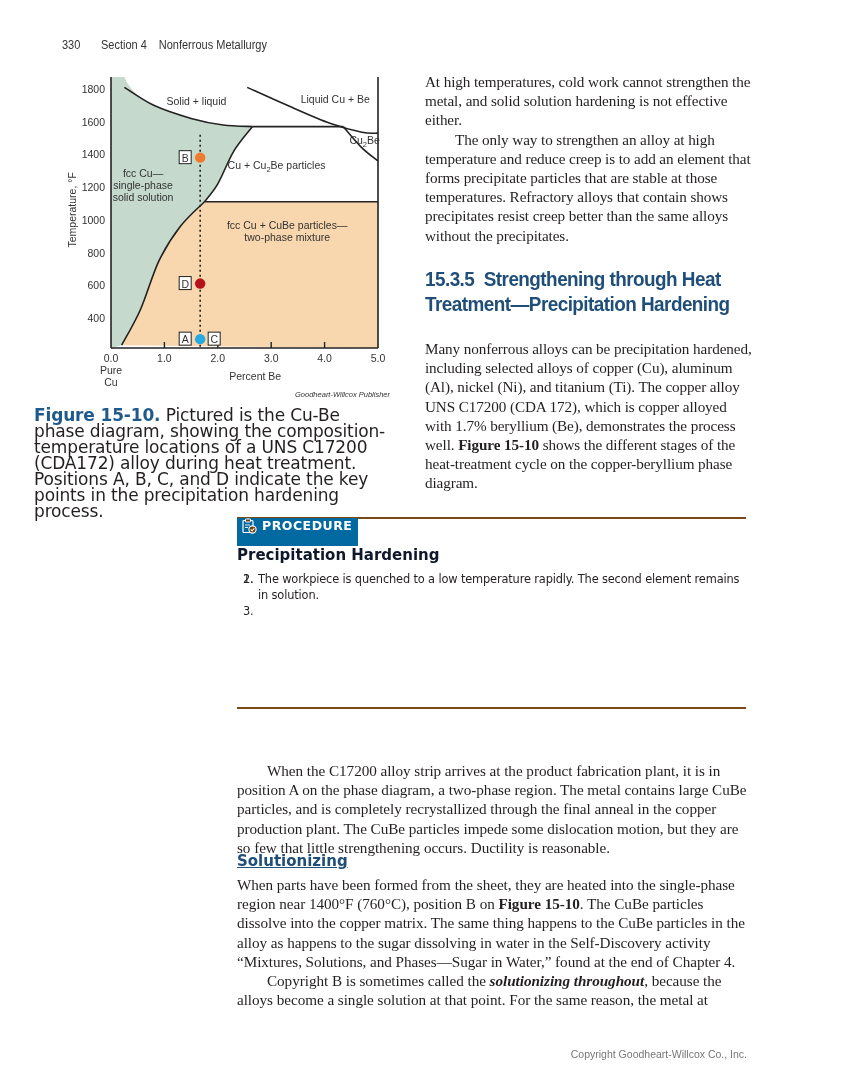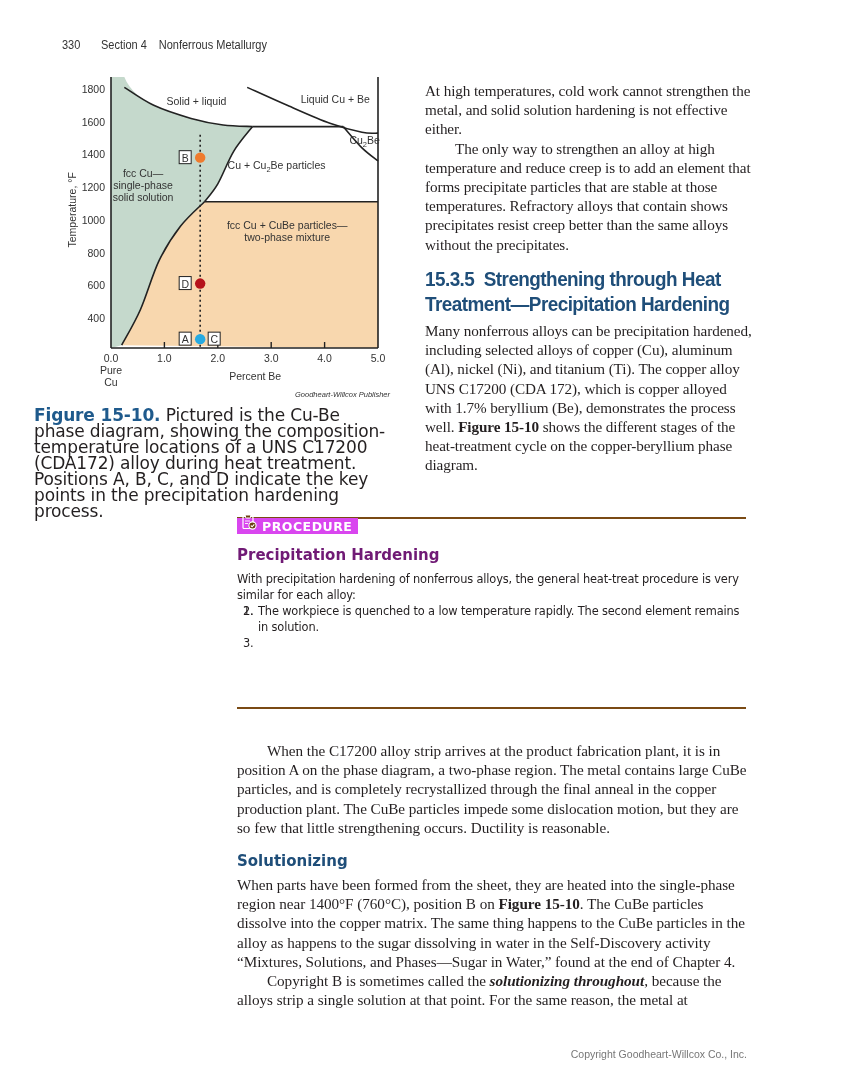--- a/index.html
+++ b/index.html
@@ -9,30 +9,30 @@
   .runhead .sec{margin-left:20px;}
   #chart{left:0;top:70px;}
   .chart-text{font-family:"Liberation Sans","DejaVu Sans",sans-serif;fill:#333;}
   .caption{left:34px;top:407px;width:355px;font-family:"DejaVu Sans","Liberation Sans",sans-serif;font-size:17px;line-height:16px;color:#231f20;letter-spacing:-0.15px;}
   .caption .fig{color:#1f5a8c;font-weight:bold;}
   .rcol{left:425px;width:330px;font-size:15.2px;line-height:19.2px;letter-spacing:-0.1px;}
   .rcol p{margin:0;}
   .indent{text-indent:30px;}
   .sec-head{left:425px;top:266px;width:330px;font-family:"Liberation Sans","DejaVu Sans",sans-serif;font-weight:bold;font-size:21px;line-height:25px;color:#1f4e79;letter-spacing:-0.6px;transform:scaleX(0.9);transform-origin:left top;width:370px;}
   .proc-rule{left:237px;width:509px;height:2px;background:#7a4a14;}
-  .proc-badge{left:237px;top:518px;height:16px;background:#d946ef;color:#fff;display:flex;align-items:flex-end;padding:0 6px 0 4px;}
+  .proc-badge{left:237px;top:518px;height:28px;background:#0369a1;color:#fff;display:flex;align-items:flex-start;padding:0 6px 0 4px;}
   .proc-badge .lbl{font-family:"DejaVu Sans","Liberation Sans",sans-serif;font-weight:bold;font-size:12.5px;letter-spacing:0.5px;margin-left:5px;}
-  .proc-title{left:237px;top:546px;font-family:"DejaVu Sans","Liberation Sans",sans-serif;font-weight:bold;font-size:15px;color:#701a75;}
+  .proc-title{left:237px;top:546px;font-family:"DejaVu Sans","Liberation Sans",sans-serif;font-weight:bold;font-size:15px;color:#0f172a;}
   .proc-body{left:237px;top:571px;width:512px;font-family:"DejaVu Sans","Liberation Sans",sans-serif;font-size:11.4px;line-height:16px;color:#231f20;letter-spacing:-0.15px;}
   .proc-body ol{margin:0;padding:0;list-style:none;}
   .proc-body li{position:relative;padding-left:21px;}
   .proc-body li .num{position:absolute;left:6px;top:0;}
   .body2{left:237px;width:515px;font-size:15.2px;line-height:19.2px;letter-spacing:-0.05px;}
   .body2 p{margin:0;}
-  .sub-head{left:237px;top:852px;font-family:"DejaVu Sans","Liberation Sans",sans-serif;font-weight:bold;font-size:15px;color:#1f4e79;}
+  .sub-head{left:237px;top:852px;font-family:"DejaVu Sans","Liberation Sans",sans-serif;font-weight:bold;font-size:15px;color:#1f4e79;text-decoration:underline;}
   .copyright{right:102px;top:1048px;font-family:"Liberation Sans","DejaVu Sans",sans-serif;font-size:10.5px;color:#777;}
 </style>
 </head>
 <body>
 
 <div class="abs runhead">
   <span>330</span>
   <span class="sec">Section 4</span>
   <span style="margin-left:10px">Nonferrous Metallurgy</span>
 </div>
@@ -101,63 +101,62 @@
       <text x="185.178" y="273.155" text-anchor="middle" font-size="10.5" class="chart-text">A</text>
       <rect x="208.178" y="262.155" width="12" height="13" fill="#fff" stroke="#222" stroke-width="1"></rect>
       <text x="214.178" y="273.155" text-anchor="middle" font-size="10.5" class="chart-text">C</text>
     </g>
 </svg>
 
 <div class="abs caption">
   <span class="fig">Figure 15-10.</span><span> Pictured is the Cu-Be phase diagram, showing the composition-temperature locations of a UNS C17200 (CDA172) alloy during heat treatment. Positions A, B, C, and D indicate the key points in the precipitation hardening process.</span>
 </div>
 
-<div class="abs rcol" style="top:81px">
+<div class="abs rcol" style="top:72px">
   <p>At high temperatures, cold work cannot strengthen the metal, and solid solution hardening is not effective either.</p>
   <p class="indent">The only way to strengthen an alloy at high temperature and reduce creep is to add an element that forms precipitate particles that are stable at those temperatures. Refractory alloys that contain shows precipitates resist creep better than the same alloys without the precipitates.</p>
 </div>
 
 <div class="abs sec-head">
   <div><span>15.3.5</span>&nbsp;&nbsp;<span>Strengthening through Heat</span></div>
   <div>Treatment—Precipitation Hardening</div>
 </div>
 
-<div class="abs rcol" style="top:321px">
+<div class="abs rcol" style="top:339px">
   <p><span>Many nonferrous alloys can be precipitation hardened, including selected alloys of copper (Cu), aluminum (Al), nickel (Ni), and titanium (Ti). The copper alloy UNS C17200 (CDA 172), which is copper alloyed with 1.7% beryllium (Be), demonstrates the process well. </span><b>Figure 15-10</b><span> shows the different stages of the heat-treatment cycle on the copper-beryllium phase diagram.</span></p>
 </div>
 
 <div class="abs proc-rule" style="top:517px"></div>
 <div class="abs proc-badge">
   <span>
     <svg width="16" height="16" viewBox="0 0 16 16">
       <rect x="2" y="2.5" width="10" height="12" rx="1" fill="none" stroke="#fff" stroke-width="1.2"></rect>
       <rect x="4.5" y="1" width="5" height="3" rx="0.6" fill="#6b3f0f" stroke="#fff" stroke-width="1"></rect>
       <line x1="4" y1="7" x2="9" y2="7" stroke="#fff" stroke-width="0.9"></line>
       <line x1="4" y1="9.5" x2="7" y2="9.5" stroke="#fff" stroke-width="0.9"></line>
       <circle cx="11.5" cy="11.5" r="3.6" fill="#6b3f0f" stroke="#fff" stroke-width="1.1"></circle>
       <polyline points="9.8,11.5 11.1,12.8 13.3,10.3" fill="none" stroke="#fff" stroke-width="1.1"></polyline>
     </svg>
   </span>
   <span class="lbl">PROCEDURE</span>
 </div>
 <div class="abs proc-title">Precipitation Hardening</div>
 <div class="abs proc-body">
-  <div>With precipitation hardening of nonferrous alloys, the general heat-treat procedure is very similar for each alloy:</div>
   <ol>
     <li><span class="num">1.</span></li>
     <li><span class="num">2.</span><span>The workpiece is quenched to a low temperature rapidly. The second element remains in solution.</span></li>
     <li><span class="num">3.</span></li>
   </ol>
 </div>
 <div class="abs proc-rule" style="top:707px"></div>
 
-<div class="abs body2" style="top:741px">
+<div class="abs body2" style="top:761px">
   <p class="indent">When the C17200 alloy strip arrives at the product fabrication plant, it is in position A on the phase diagram, a two-phase region. The metal contains large CuBe particles, and is completely recrystallized through the final anneal in the copper production plant. The CuBe particles impede some dislocation motion, but they are so few that little strengthening occurs. Ductility is reasonable.</p>
 </div>
 
 <div class="abs sub-head">Solutionizing</div>
 
 <div class="abs body2" style="top:875px">
   <p><span>When parts have been formed from the sheet, they are heated into the single-phase region near 1400°F (760°C), position B on </span><b>Figure 15-10</b><span>. The CuBe particles dissolve into the copper matrix. The same thing happens to the CuBe particles in the alloy as happens to the sugar dissolving in water in the Self-Discovery activity “Mixtures, Solutions, and Phases—Sugar in Water,” found at the end of Chapter 4.</span></p>
-  <p class="indent"><span>Copyright B is sometimes called the </span><b><i>solutionizing throughout</i></b><span>, because the alloys strip a single solution at that point. For the same reason, the metal at</span></p>
+  <p class="indent"><span>Copyright B is sometimes called the </span><b><i>solutionizing throughout</i></b><span>, because the alloys become a single solution at that point. For the same reason, the metal at</span></p>
 </div>
 
 <div class="abs copyright">Copyright Goodheart-Willcox Co., Inc.</div>
 
 </body></html>

